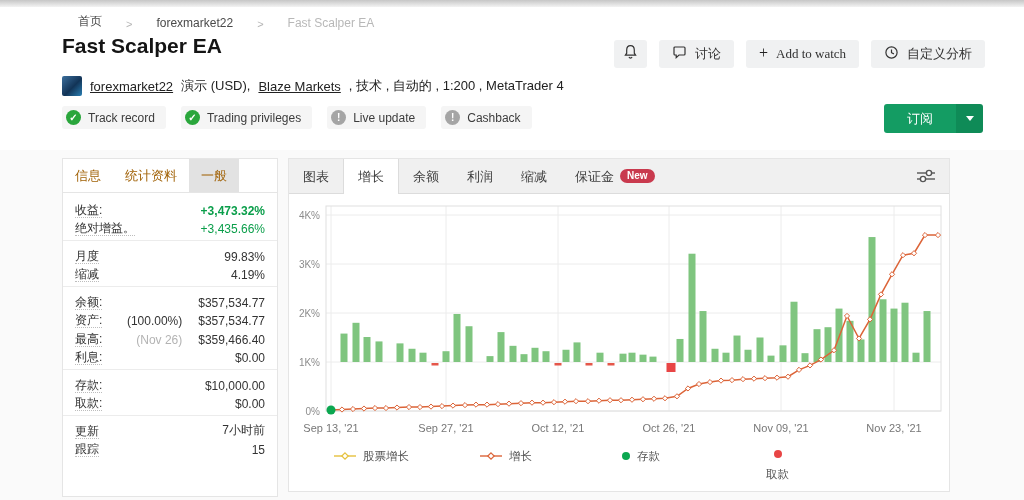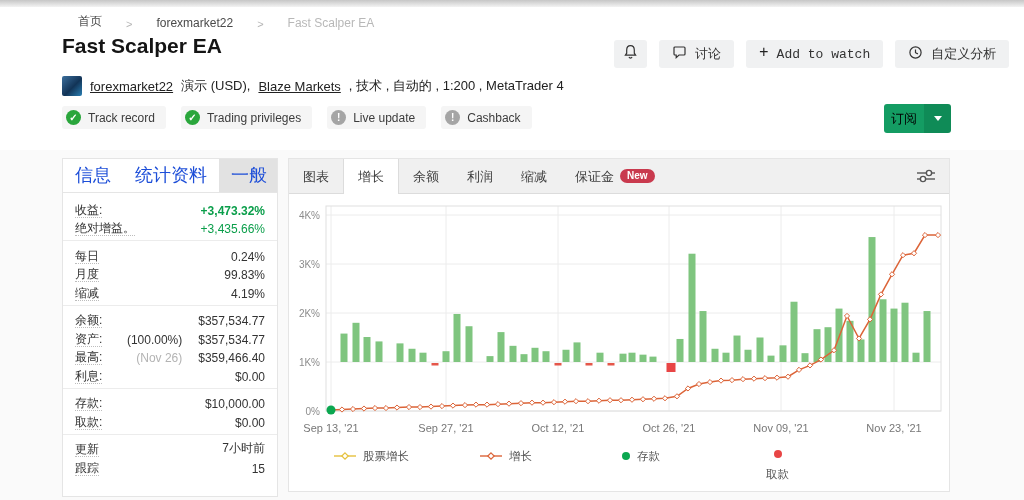--- a/index.html
+++ b/index.html
@@ -13,50 +13,50 @@
   .breadcrumb{position:absolute;left:78px;top:13px;font-size:12px;color:#4a4a4a;
        display:flex;align-items:flex-end;gap:24px;white-space:nowrap}
   .crumb{cursor:pointer}
   .crumb-sep{color:#b5b5b5;font-size:11px}
   .crumb-current{color:#b8b8b8}
 
   
   .page-title{position:absolute;left:62px;top:34px;font-size:21px;font-weight:700;color:#141414}
   .actions{position:absolute;left:614px;top:40px;display:flex;gap:12px}
   .btn{display:flex;align-items:center;gap:8px;height:28px;padding:0 13px;border:none;
-       border-radius:3px;background:#f0f1f2;font-size:13px;color:#333;font-family:Liberation Mono, monospace;cursor:pointer;white-space:nowrap}
+       border-radius:3px;background:#f0f1f2;font-size:13px;color:#333;font-family:Liberation Serif, serif;cursor:pointer;white-space:nowrap}
   .btn.icon-only{padding:0 9px}
   .plus-glyph{font-size:16px;line-height:1;color:#222;margin-top:-2px}
 
   .account-row{position:absolute;left:62px;top:76px;display:flex;align-items:center;gap:8px;
        font-size:13px;color:#222;white-space:nowrap}
   .avatar{width:20px;height:20px;border-radius:2px;cursor:pointer;
        background:linear-gradient(135deg,#3c6f9d 0%,#123457 55%,#2a7fb3 100%)}
   .ulink{text-decoration:underline;cursor:pointer;color:#222}
 
   .badges{position:absolute;left:62px;top:106px;display:flex;gap:15px}
   .badge{display:flex;align-items:center;gap:7px;height:23px;padding:0 11px 0 4px;
        background:#f5f5f5;border-radius:3px;font-size:12px;color:#3c3c3c;white-space:nowrap}
   .badge-ic{width:15px;height:15px;border-radius:50%;color:#fff;font-size:10px;
        line-height:15px;text-align:center;font-weight:700;flex:0 0 15px}
   .badge-ic.ok{background:#2aa63c}
   .badge-ic.warn{background:#a5a5a5}
 
   .subscribe{position:absolute;left:884px;top:104px;display:flex;height:29px;border-radius:3px;
        overflow:hidden;cursor:pointer}
-  .sub-main{background:#149c63;color:#000000;font-size:13px;padding:0 7px;display:flex;align-items:center}
+  .sub-main{background:#149c63;color:#ffffff;font-size:13px;padding:0 23px;display:flex;align-items:center}
   .sub-arrow{background:#0f8b57;width:27px;display:flex;align-items:center;justify-content:center}
   .chev{width:0;height:0;border-left:4px solid transparent;border-right:4px solid transparent;
        border-top:5px solid #fff}
 
   
   .stats-card{position:absolute;left:62px;top:158px;width:216px;height:339px;background:#fff;
        border:1px solid #e5e5e5;box-sizing:border-box;overflow:hidden}
   .stats-tabs{display:flex;height:33px;border-bottom:1px solid #e5e5e5}
-  .stat-tab{padding:0 12px;line-height:33px;font-size:18px;color:#1d4ed8;cursor:pointer;white-space:nowrap}
+  .stat-tab{padding:0 12px;line-height:33px;font-size:13px;color:#a16207;cursor:pointer;white-space:nowrap}
   .stat-tab.active{background:#e2e2e2}
   .stats-body{padding:6px 12px 0}
   .stat-row{display:flex;justify-content:space-between;align-items:flex-end;height:18.5px;
        font-size:12px;color:#333;white-space:nowrap}
   .stat-label{border-bottom:1px dotted #bdbdbd;line-height:13px}
   .stat-value.green{color:#0a9e4a}
   .stat-row.bold .stat-value{font-weight:700}
   .stat-prefix{margin-right:16px}
   .stat-prefix.muted{color:#b3b3b3}
   .stat-sep{border-top:1px solid #ececec;margin:4px -12px}
@@ -168,24 +168,20 @@
   <div class="stats-body" id="stats-body">
       <div class="stat-row bold">
         <span class="stat-label">收益:</span>
         <span class="stat-value green"><span>+3,473.32%</span></span>
       </div>
       <div class="stat-row">
         <span class="stat-label">绝对增益。</span>
         <span class="stat-value green"><span>+3,435.66%</span></span>
       </div>
       <div class="stat-sep"></div>
-      <div class="stat-row">
-        <span class="stat-label">每日</span>
-        <span class="stat-value"><span>0.24%</span></span>
-      </div>
       <div class="stat-row">
         <span class="stat-label">月度</span>
         <span class="stat-value"><span>99.83%</span></span>
       </div>
       <div class="stat-row">
         <span class="stat-label">缩减</span>
         <span class="stat-value"><span>4.19%</span></span>
       </div>
       <div class="stat-sep"></div>
       <div class="stat-row">

